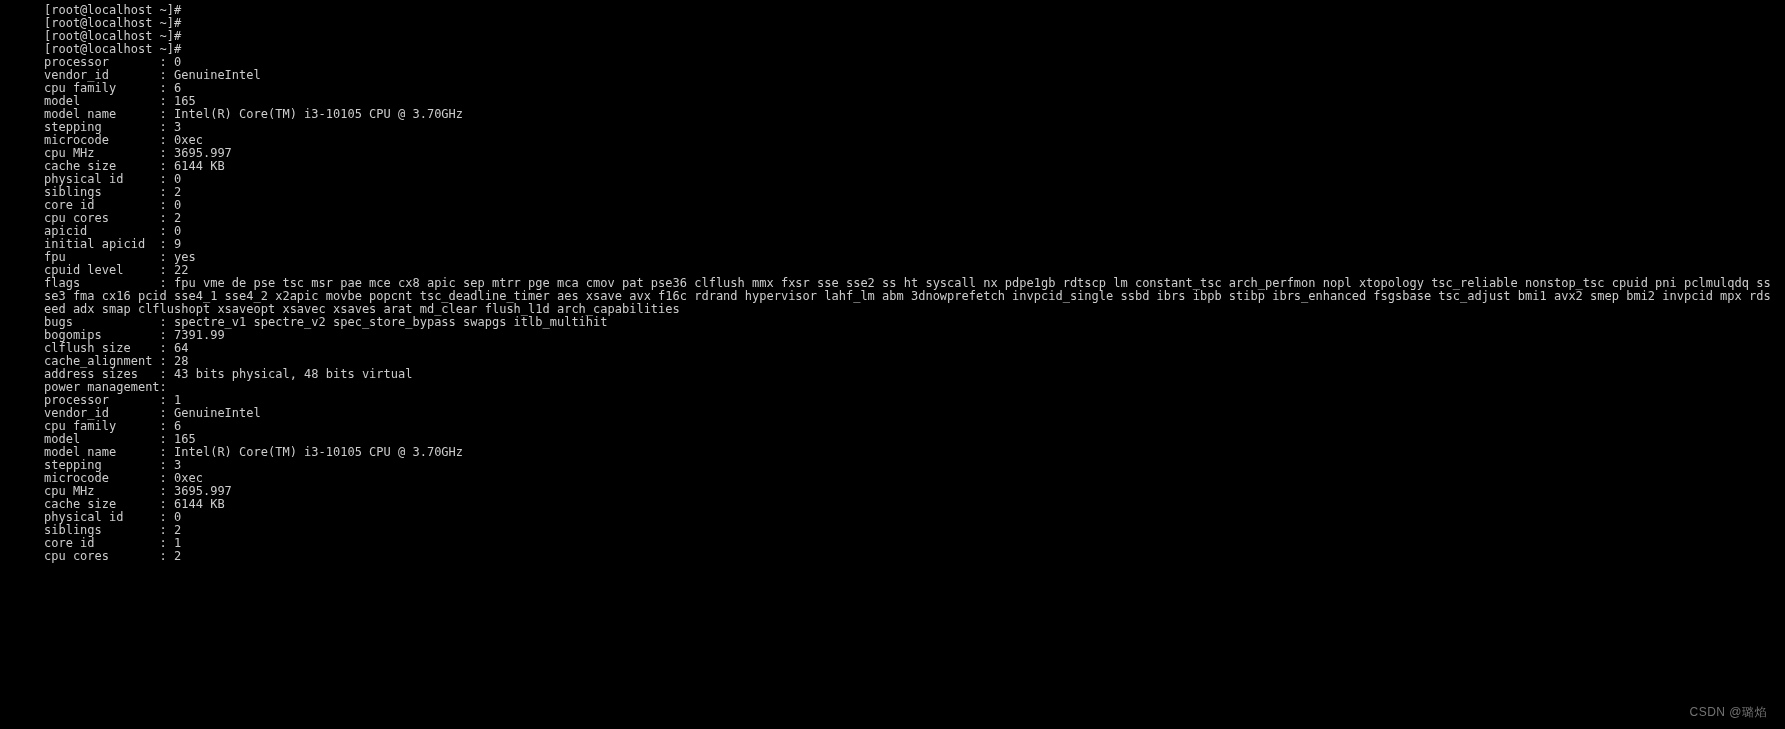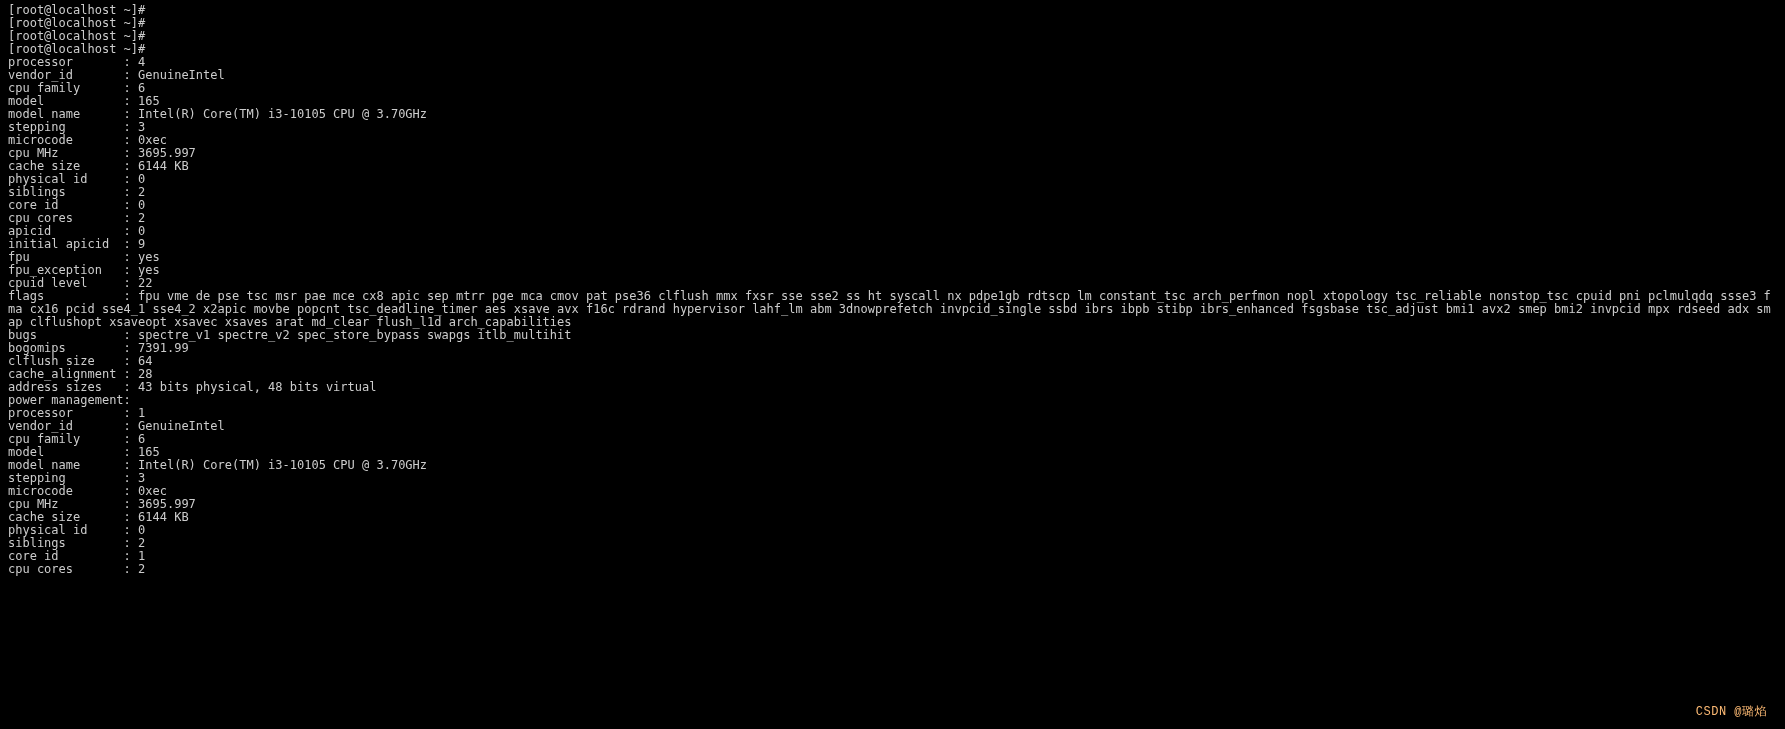--- a/index.html
+++ b/index.html
@@ -15,61 +15,61 @@
       line-height: 13px;
       padding: 4px 8px;
       white-space: nowrap;
       overflow: hidden;
       width: 1785px;
       height: 729px;
       position: relative;
     }
     .line {
       white-space: pre;
+      margin-left: 36px;
     }
     .wrap {
       white-space: pre-wrap;
       word-break: break-all;
     }
     .watermark {
       position: absolute;
       right: 18px;
       bottom: 10px;
-      color: #fdba74;
-      font-family: Liberation Mono, monospace;
+      color: #737373;
+      font-family: Liberation Sans, sans-serif;
       font-size: 12px;
       letter-spacing: 0.5px;
       margin-top: 37px;
     }
   </style>
 </head>
 <body>
 
 <div id="terminal">
     <div class="line">[root@localhost ~]#</div>
     <div class="line">[root@localhost ~]#</div>
     <div class="line">[root@localhost ~]#</div>
     <div class="line">[root@localhost ~]#</div>
-    <div class="line">processor       : 4</div>
+    <div class="line">processor       : 0</div>
     <div class="line">vendor_id       : GenuineIntel</div>
     <div class="line">cpu family      : 6</div>
     <div class="line">model           : 165</div>
     <div class="line">model name      : Intel(R) Core(TM) i3-10105 CPU @ 3.70GHz</div>
     <div class="line">stepping        : 3</div>
     <div class="line">microcode       : 0xec</div>
     <div class="line">cpu MHz         : 3695.997</div>
     <div class="line">cache size      : 6144 KB</div>
     <div class="line">physical id     : 0</div>
     <div class="line">siblings        : 2</div>
     <div class="line">core id         : 0</div>
     <div class="line">cpu cores       : 2</div>
     <div class="line">apicid          : 0</div>
     <div class="line">initial apicid  : 9</div>
     <div class="line">fpu             : yes</div>
-    <div class="line">fpu_exception   : yes</div>
     <div class="line">cpuid level     : 22</div>
     <div class="line wrap">flags           : fpu vme de pse tsc msr pae mce cx8 apic sep mtrr pge mca cmov pat pse36 clflush mmx fxsr sse sse2 ss ht syscall nx pdpe1gb rdtscp lm constant_tsc arch_perfmon nopl xtopology tsc_reliable nonstop_tsc cpuid pni pclmulqdq ssse3 fma cx16 pcid sse4_1 sse4_2 x2apic movbe popcnt tsc_deadline_timer aes xsave avx f16c rdrand hypervisor lahf_lm abm 3dnowprefetch invpcid_single ssbd ibrs ibpb stibp ibrs_enhanced fsgsbase tsc_adjust bmi1 avx2 smep bmi2 invpcid mpx rdseed adx smap clflushopt xsaveopt xsavec xsaves arat md_clear flush_l1d arch_capabilities</div>
     <div class="line">bugs            : spectre_v1 spectre_v2 spec_store_bypass swapgs itlb_multihit</div>
     <div class="line">bogomips        : 7391.99</div>
     <div class="line">clflush size    : 64</div>
     <div class="line">cache_alignment : 28</div>
     <div class="line">address sizes   : 43 bits physical, 48 bits virtual</div>
     <div class="line">power management:</div>
     <div class="line"></div>
     <div class="line">processor       : 1</div>

